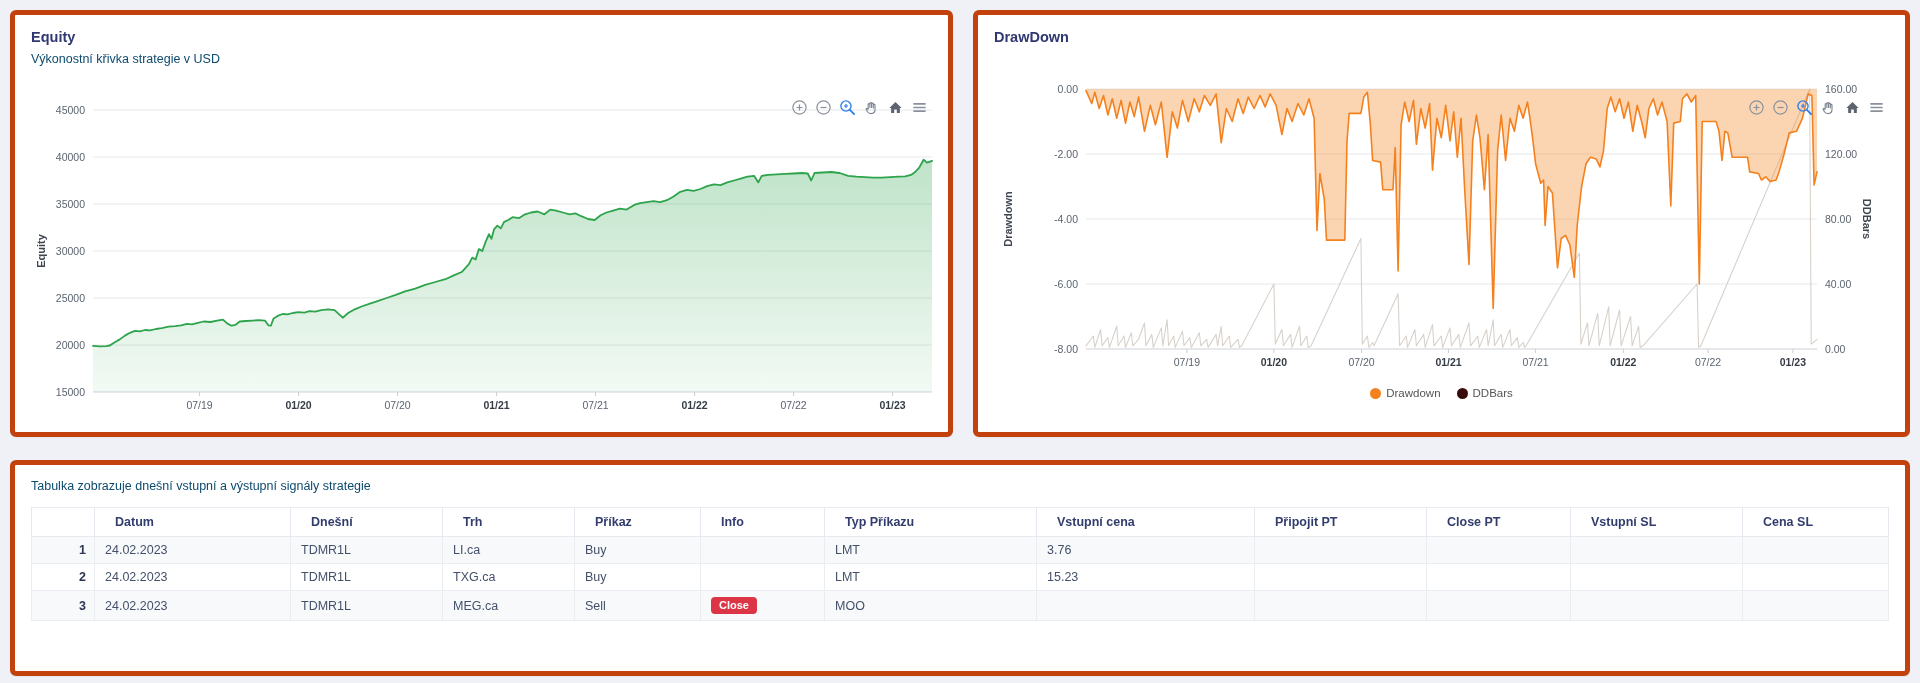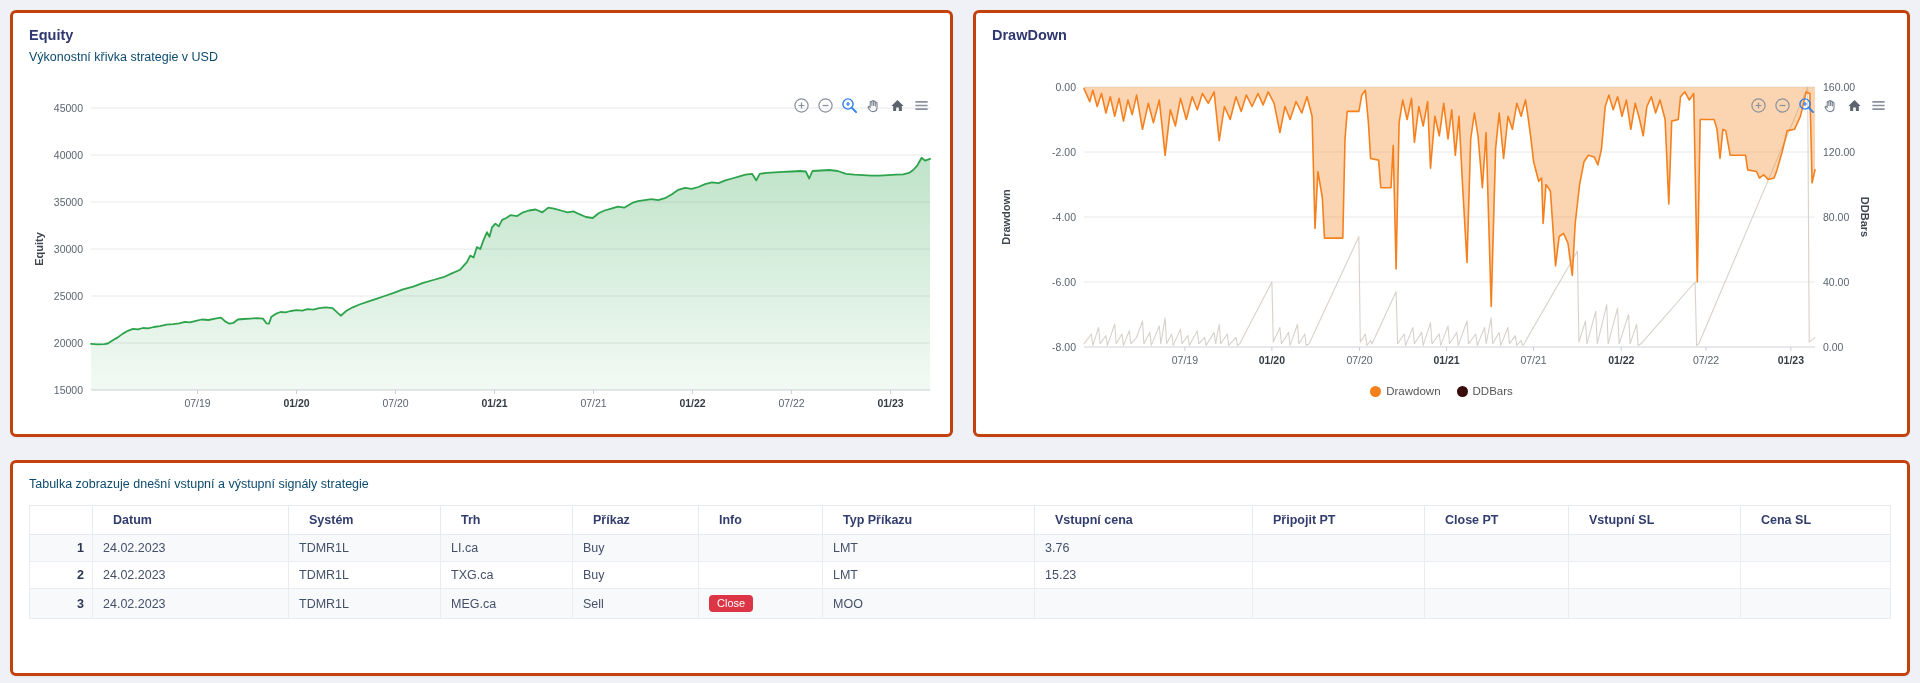--- a/index.html
+++ b/index.html
@@ -3,21 +3,21 @@
 <meta charset="utf-8">
 <style>
   html,body{margin:0;padding:0}
   body{
     width:1920px;height:683px;box-sizing:border-box;
     background:#eff1f6;padding:10px;
     font-family:"Liberation Sans",sans-serif;overflow:hidden;
   }
   .top-row{display:flex;gap:20px;margin-bottom:23px}
   .card{
-    background:#fff;border:3px solid #c2410c;border-radius:6px;
+    background:#fff;border:5px solid #c2410c;border-radius:6px;
     box-shadow:0 1px 2px rgba(20,30,60,.05);box-sizing:border-box;
   }
   .chart-card{padding:14px 16px;position:relative}
   .equity-card{width:943px;height:427px}
   .drawdown-card{width:937px;height:427px}
   .table-card{width:1900px;height:216px;padding:14px 16px}
   .card-title{font-size:14.5px;font-weight:bold;color:#2f3870;margin:0 0 7px}
   .card-sub{font-size:12.5px;color:#0c4a6e;margin:0}
   .toolbar{position:absolute;top:84px;right:20px;display:flex;gap:7px;align-items:center}
   .tool{width:17px;height:17px;cursor:pointer;display:inline-block}
@@ -29,21 +29,21 @@
   .legend .li{display:flex;align-items:center;font-size:11.5px;color:#555}
   .legend .dot{width:11px;height:11px;border-radius:50%;display:inline-block;margin-right:5px}
   table.signals{width:100%;border-collapse:collapse;margin-top:14px;font-size:12.5px;border:1px solid #dfe3ea}
   table.signals th{
     text-align:left;padding:7px 20px;color:#323d6e;font-weight:bold;
     border:1px solid #e6eaf0;background:#fff;white-space:nowrap;
   }
   table.signals td{padding:6px 10px;color:#44506a;border:1px solid #e9edf2;white-space:nowrap}
   table.signals tr.stripe td{background:#f8f9fb}
   table.signals .idx{width:34px;text-align:right;font-weight:bold;color:#2c3552;padding-right:8px}
-  .badge{background:#dc3545;color:#fff;font-size:11px;font-weight:normal;padding:3px 8px;border-radius:4px;display:inline-block;line-height:1}
+  .badge{background:#dc3545;color:#fff;font-size:11px;font-weight:bold;padding:3px 8px;border-radius:4px;display:inline-block;line-height:1}
 </style>
 </head>
 <body>
 
 <div class="top-row">
 
   <section class="card chart-card equity-card">
     <h3 class="card-title">Equity</h3>
     <p class="card-sub">Výkonostní křivka strategie v USD</p>
     <div class="toolbar">
@@ -207,21 +207,21 @@
         <col style="width: 218px;">
         <col style="width: 172px;">
         <col style="width: 144px;">
         <col style="width: 172px;">
         <col>
       </colgroup>
       <thead>
         <tr>
           <th class="idx"></th>
           <th>Datum</th>
-          <th>Systém</th>
+          <th>Dnešní</th>
           <th>Trh</th>
           <th>Příkaz</th>
           <th>Info</th>
           <th>Typ Příkazu</th>
           <th>Vstupní cena</th>
           <th>Připojit PT</th>
           <th>Close PT</th>
           <th>Vstupní SL</th>
           <th>Cena SL</th>
         </tr>

